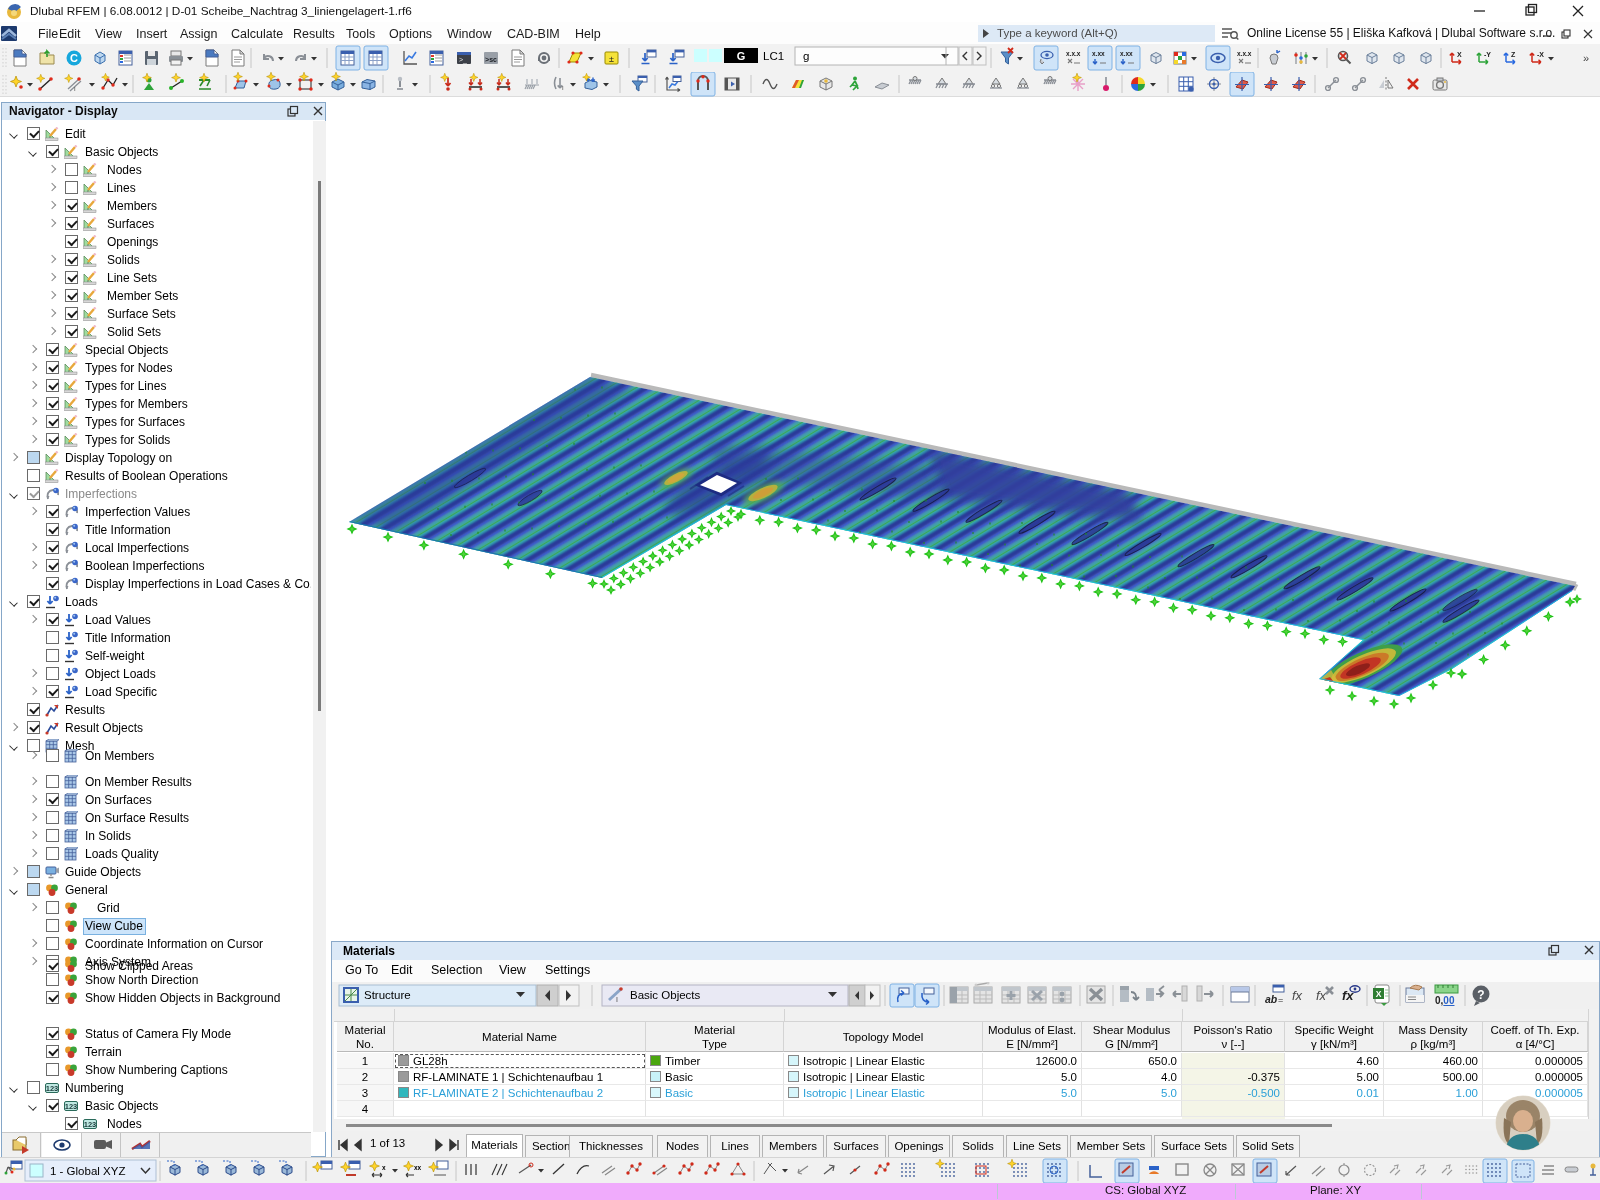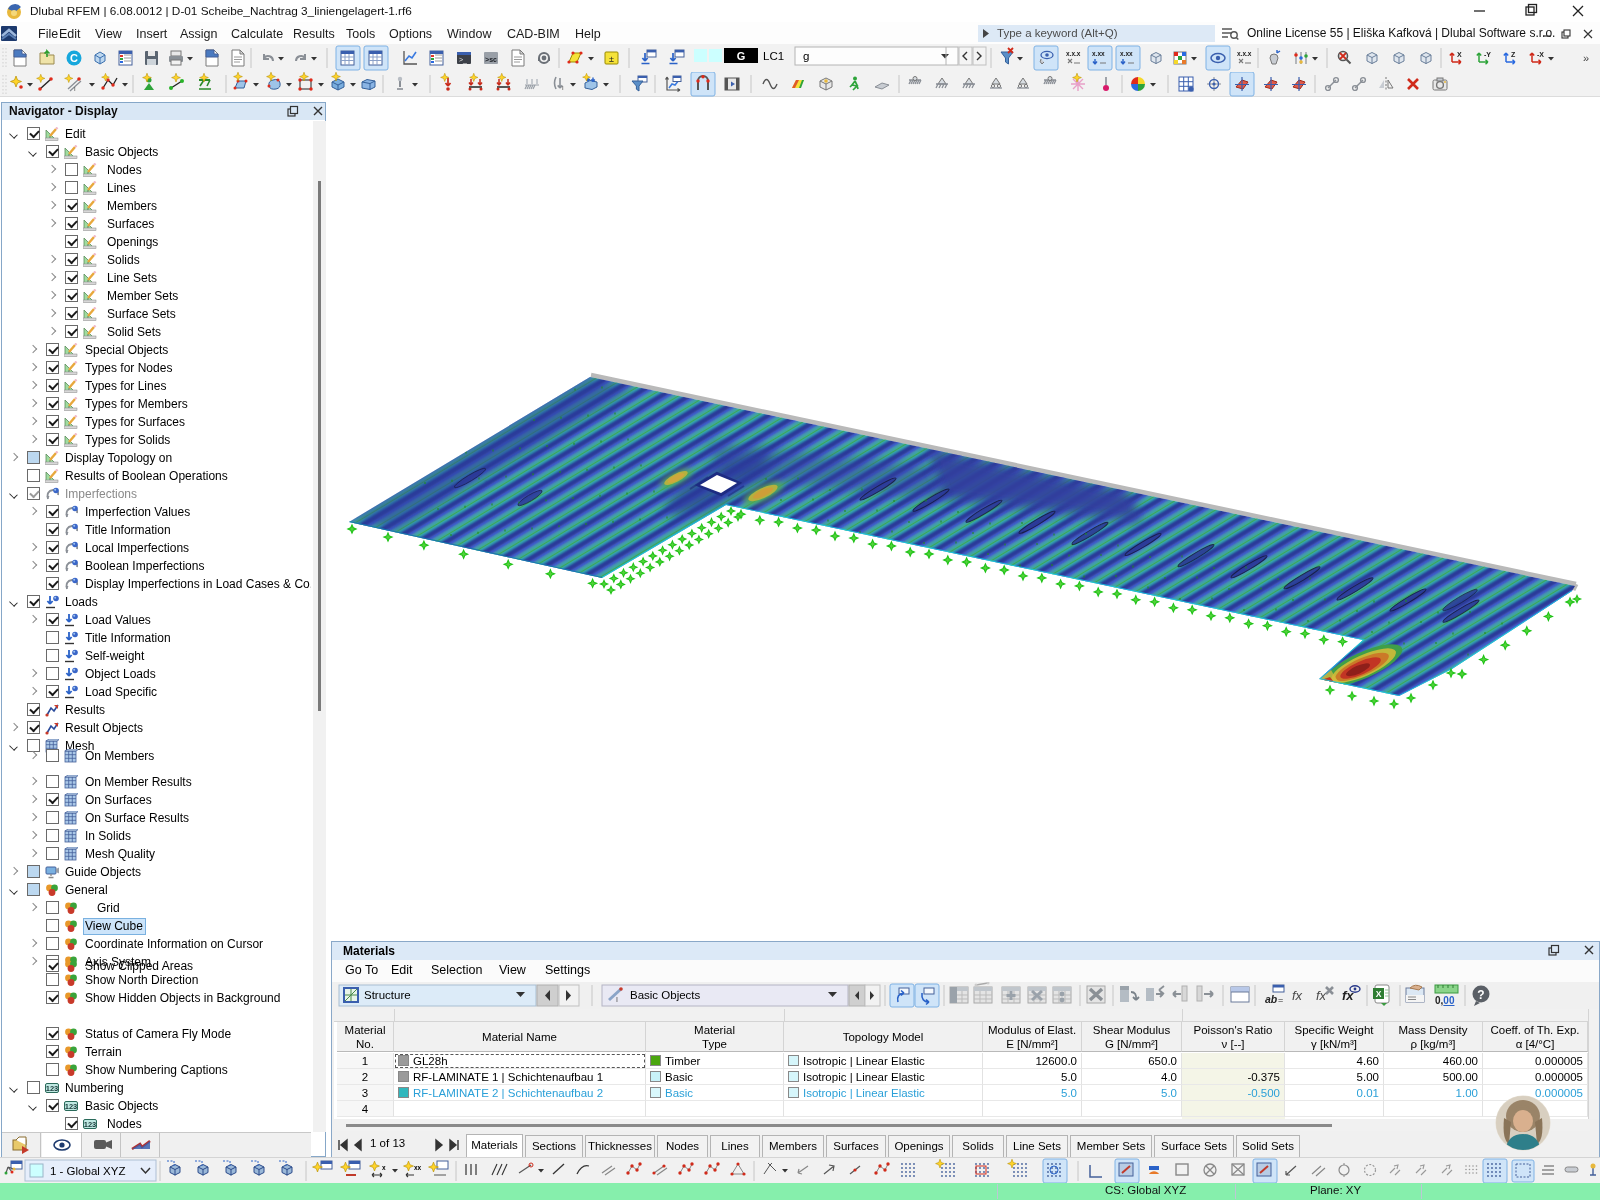--- a/index.html
+++ b/index.html
@@ -39,21 +39,21 @@
 #mattbl{position:absolute;left:2px;top:67px;width:1258px;height:110px;background:#fff;font-size:11.5px;}
 .hc{position:absolute;background:#f1f1f1;border-right:1px solid #d4d4d4;border-bottom:1px solid #b9b9b9;text-align:center;line-height:14px;font-size:11.5px;}
 .dc{position:absolute;height:16px;border-right:1px solid #e2e2e2;border-bottom:1px solid #e8e8e8;line-height:16px;font-size:11.5px;white-space:nowrap;overflow:hidden;}
 .num{text-align:right;padding-right:4px;}
 .ctr{text-align:center;}
 .sw{display:inline-block;width:11px;height:11px;margin:2px 4px -1px 4px;}
 #mattabs{position:absolute;left:0;top:190px;width:1267px;height:26px;background:#f0f0f0;font-size:11.5px;}
 .mtab{position:absolute;top:3px;height:22px;border:1px solid #b4b4b4;border-bottom:none;background:#f2f2f2;text-align:center;line-height:21px;}
 .mtab.on{background:#fff;height:23px;top:2px;}
 #btoolbar{left:0;top:1157px;width:1600px;height:26px;background:#f1f1f1;border-top:1px solid #d4d4d4;}
-#statusbar{left:0;top:1183px;width:1600px;height:17px;background:#86efac;font-size:11.5px;color:#111;}
+#statusbar{left:0;top:1183px;width:1600px;height:17px;background:#f0abfc;font-size:11.5px;color:#111;}
 .ssep{position:absolute;top:1px;width:1px;height:15px;background:#bcc7d4;}
 text{font-family:"Liberation Sans",sans-serif;}
 </style></head>
 <body>
 <svg width="0" height="0" style="position:absolute">
     <defs>
 <g id="y-star">
         <path d="M5,-1 L6.5,3 L10.5,4.5 L6.5,6 L5,10 L3.5,6 L-0.5,4.5 L3.5,3 Z" fill="#ffd429" stroke="#b88f00" stroke-width="0.7"></path>
       </g>
 <g id="i-doc">
@@ -1163,21 +1163,21 @@
           <use href="#t-mesh"></use>
         </svg>
         <span style="left:83px">In Solids</span>
       </div>
 <div class="tr" style="top:724px">
         <i class="ar rt" style="left:27px"></i>
         <i class="cb" style="left:44px"></i>
         <svg class="tico" style="left:62px" width="14" height="14">
           <use href="#t-mesh"></use>
         </svg>
-        <span style="left:83px">Mesh Quality</span>
+        <span style="left:83px">Loads Quality</span>
       </div>
 <div class="tr" style="top:742px">
         <i class="ar rt" style="left:8px"></i>
         <i class="cb bl" style="left:25px"></i>
         <svg class="tico" style="left:43px" width="14" height="14">
           <use href="#t-guide"></use>
         </svg>
         <span style="left:63px">Guide Objects</span>
       </div>
 <div class="tr" style="top:760px">
@@ -1569,21 +1569,21 @@
         </g>
         <g stroke="#333" stroke-width="1.4" fill="#333">
           <path d="M100,3 l6,5 -6,5 Z"></path>
           <path d="M114,3 l6,5 -6,5 Z"></path>
           <path d="M122,3 v10" fill="none"></path>
         </g>
       </svg>
 <span style="position:absolute;left:38px;top:5px">1 of 13</span>
 <div class="mtab on" style="left:134px;width:57px">Materials</div>
 <div class="mtab" style="left:193px;width:58px">Sections</div>
-<div class="mtab" style="left:253px;width:70px">Thicknesses</div>
+<div class="mtab" style="left:237px;width:84px">Thicknesses</div>
 <div class="mtab" style="left:325px;width:51px">Nodes</div>
 <div class="mtab" style="left:378px;width:50px">Lines</div>
 <div class="mtab" style="left:430px;width:62px">Members</div>
 <div class="mtab" style="left:494px;width:60px">Surfaces</div>
 <div class="mtab" style="left:556px;width:62px">Openings</div>
 <div class="mtab" style="left:620px;width:52px">Solids</div>
 <div class="mtab" style="left:674px;width:62px">Line Sets</div>
 <div class="mtab" style="left:738px;width:82px">Member Sets</div>
 <div class="mtab" style="left:822px;width:80px">Surface Sets</div>
 <div class="mtab" style="left:904px;width:64px">Solid Sets</div>

